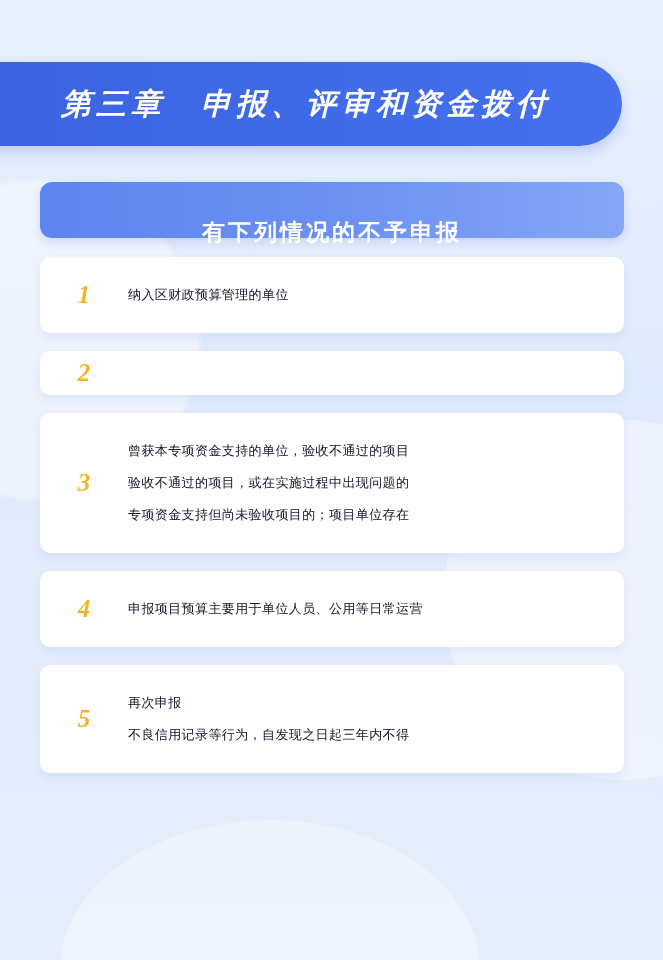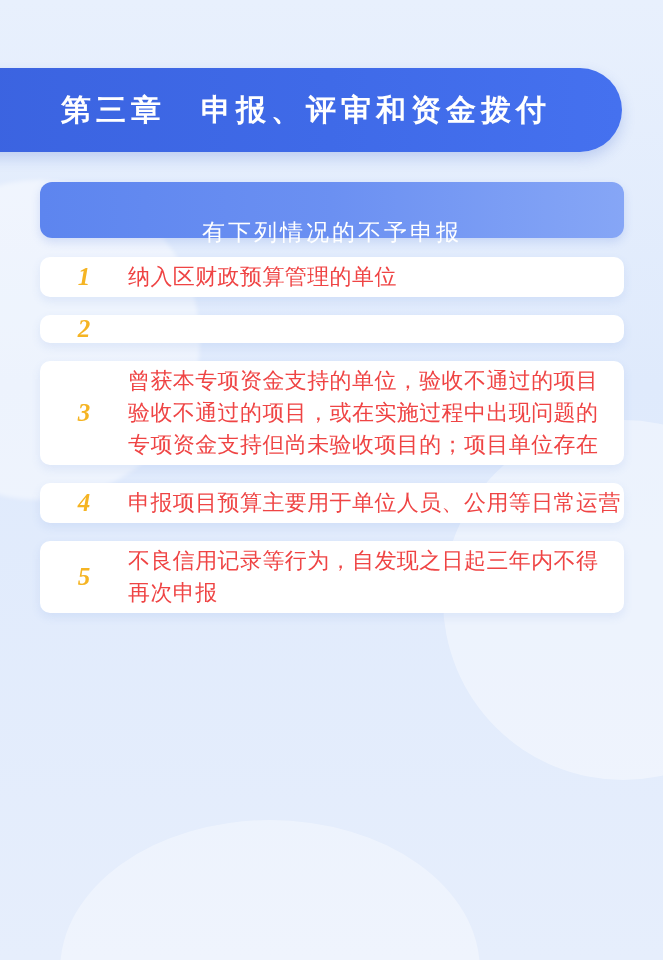--- a/index.html
+++ b/index.html
@@ -42,23 +42,24 @@
     width: 420px;
     height: 300px;
     border-radius: 50%;
     background: rgba(255,255,255,0.35);
   }
 
   
   .chapter-wrap {
     position: absolute;
     left: 0;
-    top: 68px;
+    top: 62px;
     width: 555px;
     height: 84px;
+    font-style: italic;
   }
   .chapter-dot {
     position: absolute;
     right: 12px;
     top: 4px;
     width: 74px;
     height: 74px;
     border-radius: 50%;
     background: #f5b423;
   }
@@ -94,21 +95,21 @@
     border-radius: 12px;
     background: linear-gradient(90deg, #5d85ef 0%, #6b90f2 50%, #86a6f6 100%);
     display: flex;
     align-items: center;
     justify-content: center;
     box-shadow: 0 4px 10px rgba(80,120,220,0.20);
   }
   .section-pill-text {
     color: #ffffff;
     font-size: 23px;
-    font-weight: normal;
+    font-weight: bold;
     letter-spacing: 3px;
     margin-top: 44px;
   }
 
   
   .items {
     position: absolute;
     left: 40px;
     top: 257px;
     width: 584px;
@@ -127,25 +128,25 @@
     width: 88px;
     flex: 0 0 88px;
     text-align: center;
     color: #f5b423;
     font-size: 25px;
     font-weight: bold;
     font-style: italic;
     font-family: "Liberation Serif", serif;
   }
   .item-text {
-    color: #ef4444;
-    font-size: 22px;
+    color: #0f172a;
+    font-size: 13px;
     line-height: 32px;
     letter-spacing: 0.4px;
-    padding: 4px 0;
+    padding: 22px 0;
   }
   .item-text div { white-space: nowrap; }
 </style>
 </head>
 <body>
 
 <div class="bg-deco-1"></div>
 <div class="bg-deco-2"></div>
 <div class="bg-deco-3"></div>
 
@@ -182,17 +183,17 @@
     </div>
     <div class="item-card">
       <div class="item-num">4</div>
       <div class="item-text">
         <div>申报项目预算主要用于单位人员、公用等日常运营</div>
       </div>
     </div>
     <div class="item-card">
       <div class="item-num">5</div>
       <div class="item-text">
+        <div>再次申报</div>
         <div>不良信用记录等行为，自发现之日起三年内不得</div>
-        <div>再次申报</div>
       </div>
     </div>
   </div>
 
 </body></html>

